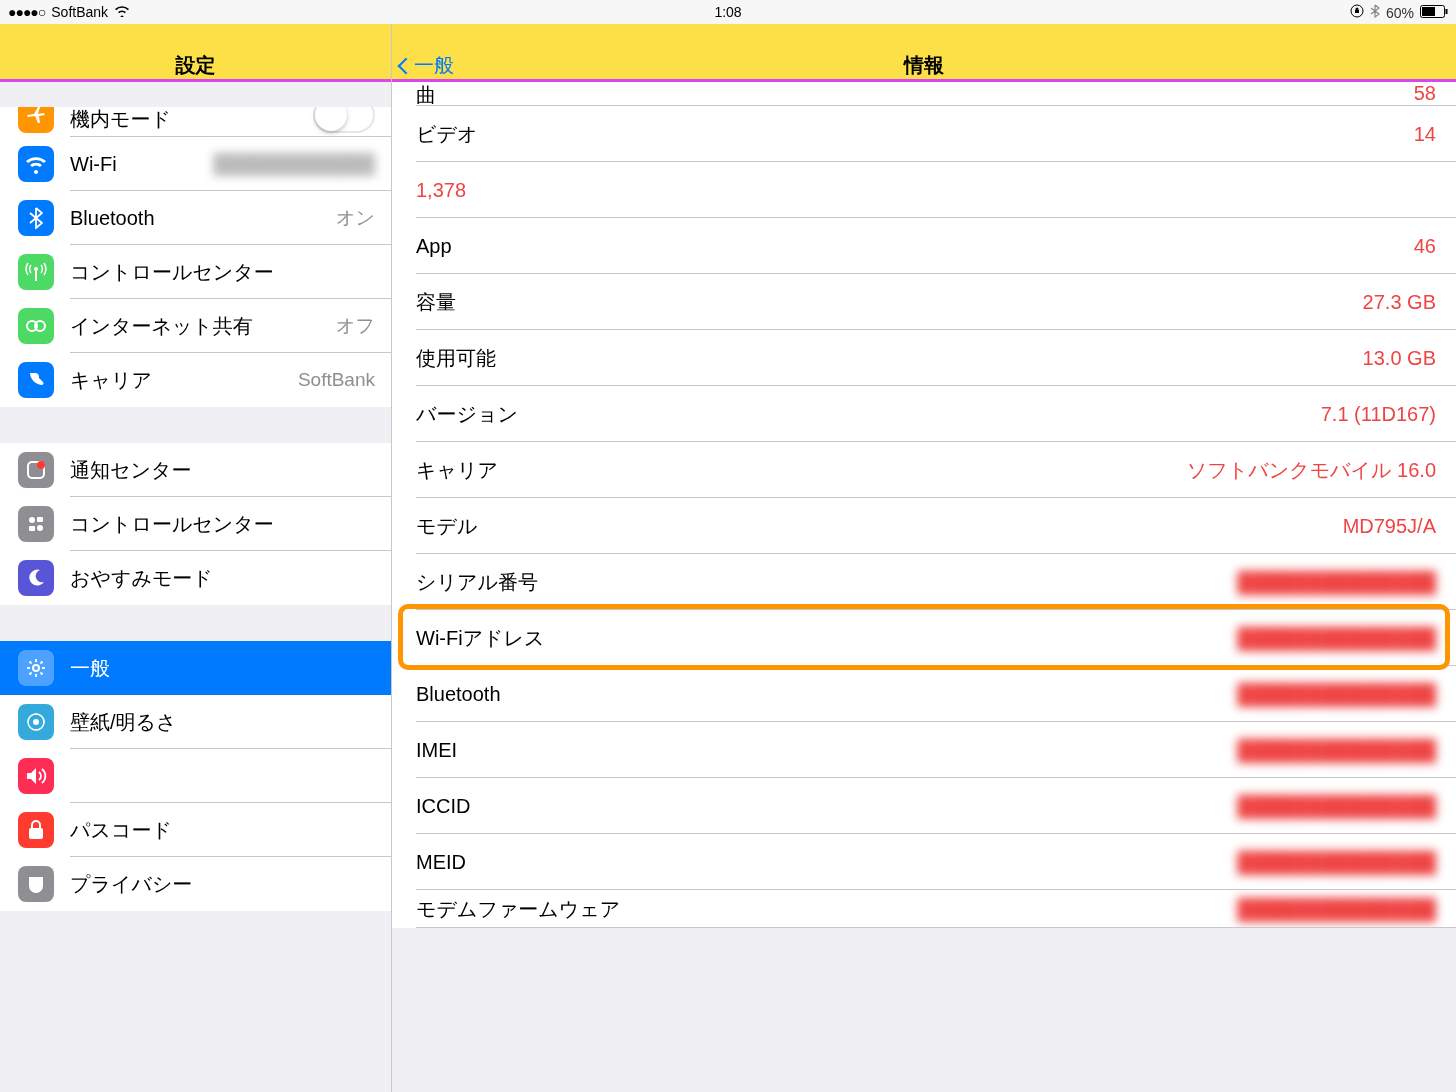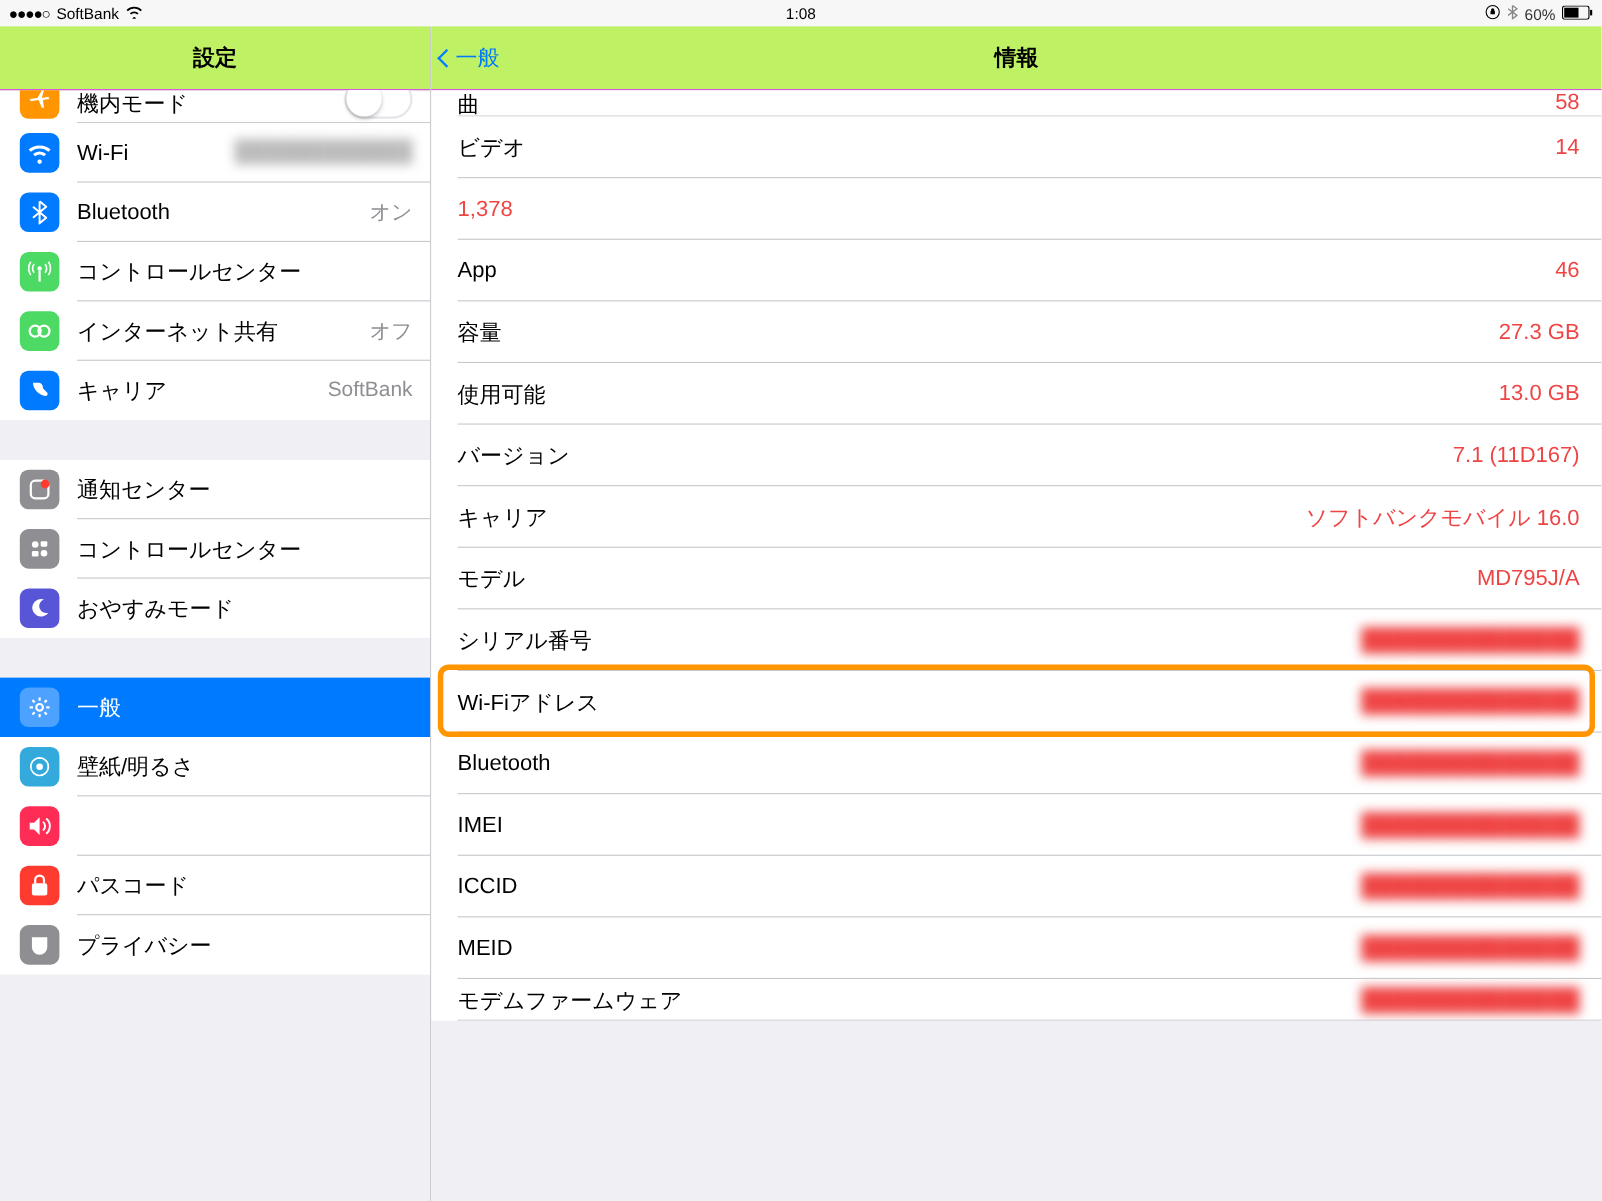--- a/index.html
+++ b/index.html
@@ -43,24 +43,24 @@
 .detail {
   flex: 1;
   background: #efeff4;
   display: flex;
   flex-direction: column;
 }
 
 
 .header {
   height: 58px;
-  background: #bef264;
-  border-bottom: 1px solid #d946ef;
-  display: flex;
-  align-items: center;
+  background: #fde047;
+  border-bottom: 3px solid #d946ef;
+  display: flex;
+  align-items: flex-end;
   justify-content: center;
   position: relative;
 }
 .header-title { font-size: 20px; font-weight: 600; }
 .back-btn {
   position: absolute;
   left: 8px;
   display: flex;
   align-items: center;
   color: #007aff;
@@ -70,21 +70,21 @@
 .chev-left {
   display: inline-block;
   width: 12px; height: 12px;
   border-left: 2.5px solid #007aff;
   border-bottom: 2.5px solid #007aff;
   transform: rotate(45deg);
   margin-right: 2px;
 }
 
 
-.side-scroll { flex: 1; overflow: hidden; }
+.side-scroll { flex: 1; overflow: hidden; margin-top: 25px; }
 .side-group { background: #fff; margin-bottom: 36px; }
 .side-row {
   display: flex;
   align-items: center;
   height: 54px;
   padding: 0 16px 0 18px;
   position: relative;
   cursor: pointer;
 }
 .side-row::after {

